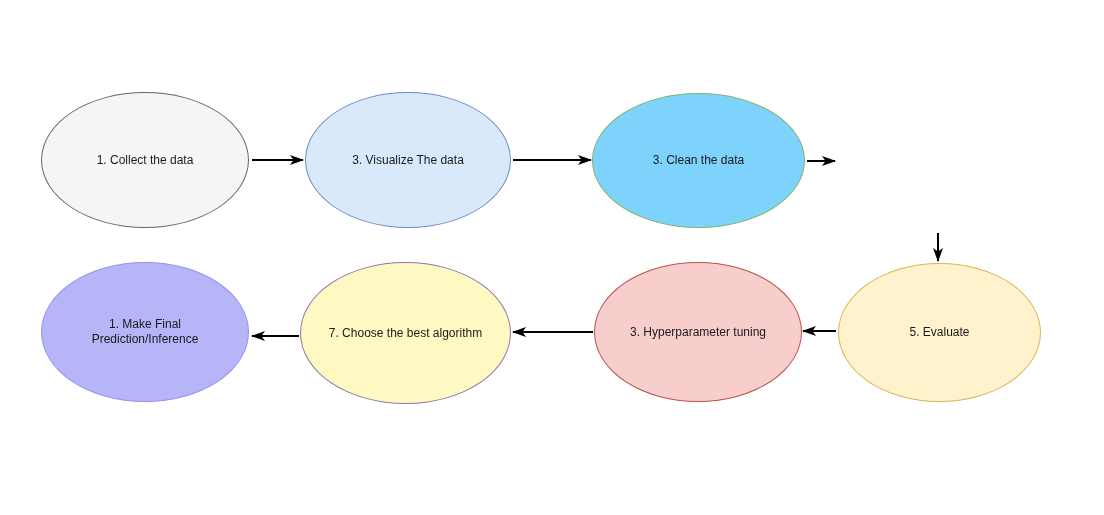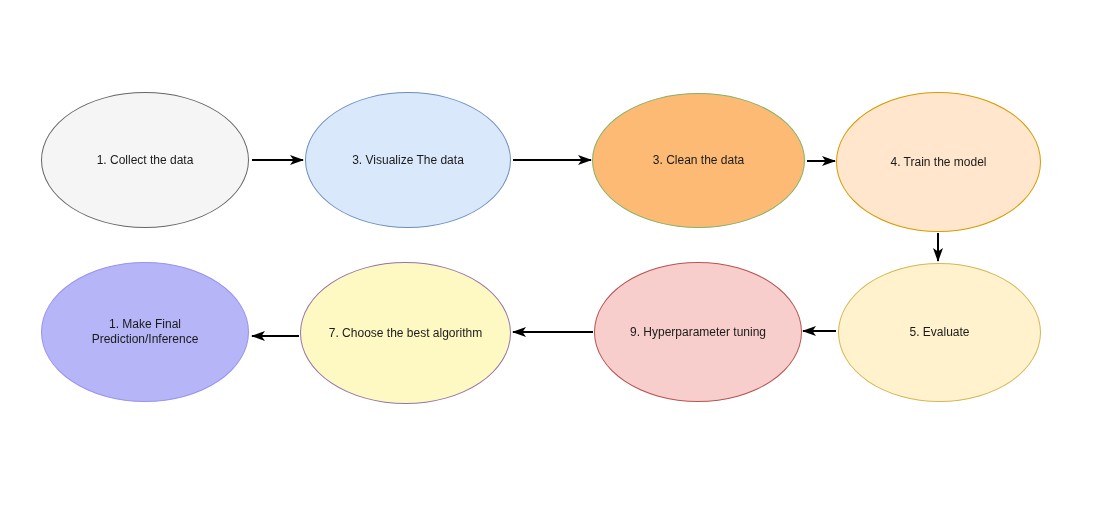--- a/index.html
+++ b/index.html
@@ -77,31 +77,28 @@
     <line x1="593" y1="332" x2="513" y2="332" marker-end="url(#ah)"></line>
     <line x1="299" y1="336" x2="252" y2="336" marker-end="url(#ah)"></line>
   </svg>
 
   <div class="node n1" style="background-color: rgb(245, 245, 245); border-color: rgb(102, 102, 102);">
     <span class="label">1. Collect the data</span>
   </div>
   <div class="node n2" style="background-color: rgb(218, 232, 252); border-color: rgb(108, 142, 191);">
     <span class="label">3. Visualize The data</span>
   </div>
-  <div class="node n3" style="background-color: #fdba74; border-color: rgb(130, 179, 102);">
+  <div class="node n3" style="background-color: #7dd3fc; border-color: rgb(130, 179, 102);">
     <span class="label">3. Clean the data</span>
-  </div>
-  <div class="node n4" style="background-color: rgb(255, 230, 204); border-color: rgb(215, 155, 0);">
-    <span class="label">4. Train the model</span>
   </div>
   <div class="node n5" style="background-color: rgb(255, 242, 204); border-color: rgb(214, 182, 86);">
     <span class="label">5. Evaluate</span>
   </div>
   <div class="node n6" style="background-color: rgb(248, 206, 204); border-color: rgb(184, 84, 80);">
-    <span class="label">9. Hyperparameter tuning</span>
+    <span class="label">3. Hyperparameter tuning</span>
   </div>
   <div class="node n7" style="background-color: #fef9c3; border-color: rgb(150, 115, 166);">
     <span class="label">7. Choose the best algorithm</span>
   </div>
   <div class="node n8" style="background-color: rgb(181, 181, 247); border-color: rgb(154, 147, 239);">
     <span class="label">1. Make Final Prediction/Inference</span>
   </div>
 
 </div>
 

